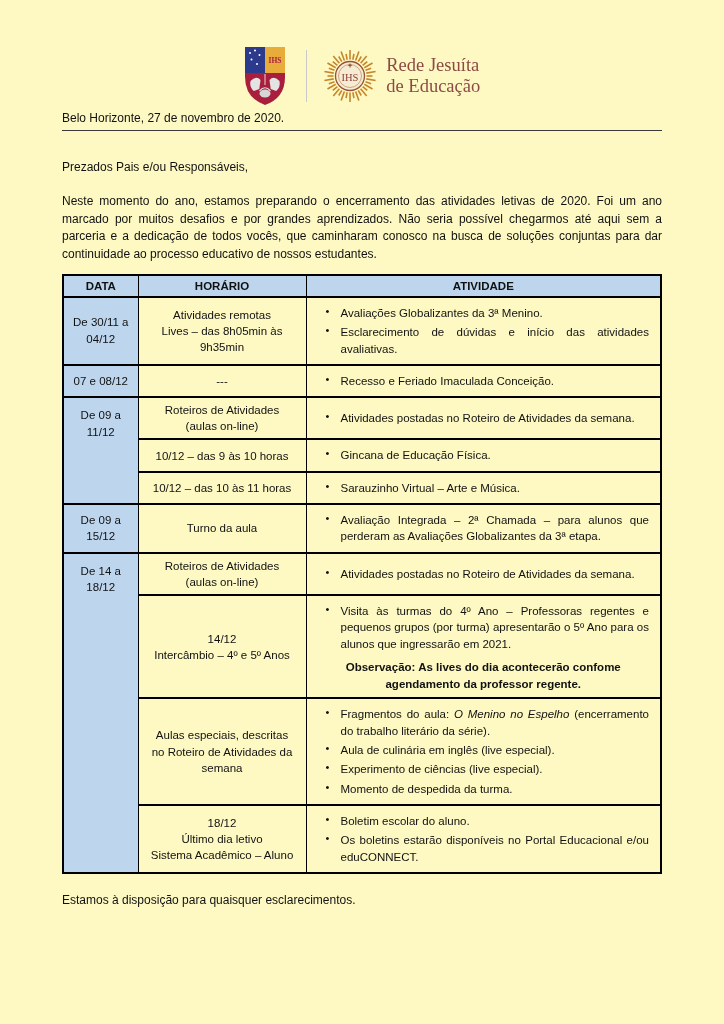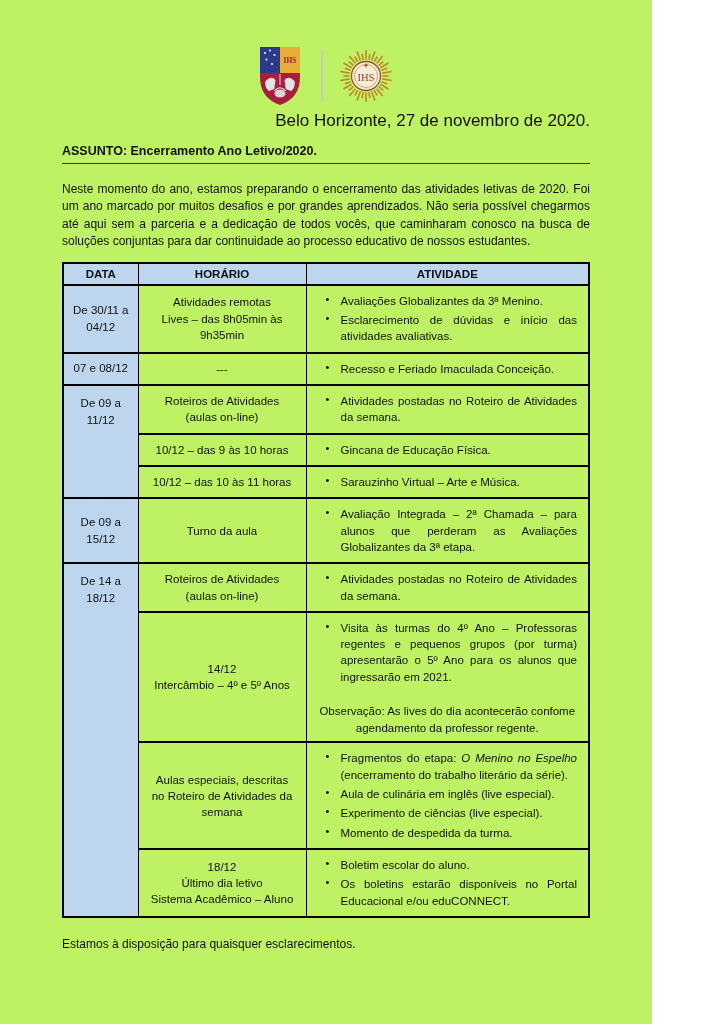--- a/index.html
+++ b/index.html
@@ -8,33 +8,33 @@
     --rede_maroon:#8D4A45;
     --sun_gold:#C5862B;
     --shield_red:#A91E3C;
     --shield_blue:#2B3A8C;
     --shield_gold:#E8AC3B;
     --ink:#111;
   }
   *{box-sizing:border-box;}
   html,body{margin:0;padding:0;background:#fff;}
   .page{
-    width:652px;height:1024px;background:#bef264;overflow:hidden;
+    width:724px;height:1024px;background:#fef9c3;overflow:hidden;
     font-family:"Liberation Sans",sans-serif;color:var(--ink);
     padding:45px 62px 0 62px;position:relative;
   }
   
   .logo-row{display:flex;align-items:center;justify-content:center;height:62px;}
   .loyola-wordmark{margin-left:11px;font-family:"Liberation Serif",serif;color:var(--loyola_navy);}
   .loyola-top{font-size:15px;letter-spacing:4.5px;font-weight:600;line-height:1;}
   .loyola-bottom{font-size:31px;letter-spacing:1.5px;font-weight:600;line-height:1.02;}
   .logo-divider{width:1.5px;height:52px;background:#c9c9c9;margin:0 16px 0 20px;flex:none;}
   .rede-wordmark{margin-left:9px;font-family:"Liberation Serif",serif;color:var(--rede_maroon);font-size:18.5px;line-height:1.12;}
   .coordination{margin-top:14px;text-align:right;font-weight:bold;font-size:12px;}
-  .dateline{margin-top:4px;text-align:right;font-size:17px;}
+  .dateline{margin-top:4px;font-size:12px;}
   
   .subject{margin-top:13px;font-weight:bold;font-size:12.5px;}
   .subject-rule{border:none;border-top:1.3px solid #3a3a3a;margin:5px 0 0 0;}
   
   .letter p{font-size:12px;line-height:1.45;margin:0;}
   .greeting{margin-top:28px !important;}
   .para{margin-top:17px !important;text-align:justify;}
   .plain{margin-top:17px !important;}
   
   table.schedule{width:100%;border-collapse:collapse;margin-top:11px;font-size:11.5px;border:2.5px solid #000;}
@@ -46,21 +46,21 @@
   .schedule tr.group-start > td{border-top-width:2.4px;}
   .schedule tr.sub-row > td{border-top-width:2px;}
   .date-cell{background:var(--table_header_bg);text-align:center;width:75px;line-height:1.45;margin-top:16px;}
   .date-cell.multi{vertical-align:top;padding-top:9px;}
   .horario-cell{width:168px;text-align:center;line-height:1.4;margin-left:9px;}
   .activity-cell{padding:5px 8px 5px 0;}
   .bullet-row{display:flex;margin:3px 0;}
   .bullet{flex:none;width:28px;padding-left:13px;font-size:11px;}
   .bullet-text{flex:1;text-align:justify;padding-right:5px;line-height:1.42;}
   .bullet-text .it{font-style:italic;}
-  .observation-note{font-weight:normal;text-align:center;margin:18px 2px 1px 2px;line-height:1.45;}
+  .observation-note{font-weight:bold;text-align:center;margin:7px 2px 1px 2px;line-height:1.45;}
   
   .footer p{font-size:12px;line-height:1.45;margin:0;}
   .closing1{margin-top:18px !important;}
 </style>
 </head>
 <body>
 
 <div class="page">
 
   <div class="logo-row">
@@ -125,28 +125,32 @@
           <line x1="16.39" y1="14.36" x2="10.29" y2="7.08" stroke="#C5862B" stroke-width="1.6"></line>
           <line x1="18.75" y1="12.71" x2="15.75" y2="7.51" stroke="#C5862B" stroke-width="1.6"></line>
           <line x1="21.36" y1="11.50" x2="18.11" y2="2.57" stroke="#C5862B" stroke-width="1.6"></line>
           <line x1="24.13" y1="10.75" x2="23.09" y2="4.84" stroke="#C5862B" stroke-width="1.6"></line>
         </g>
       <circle cx="27" cy="27" r="14.5" style="fill:#F6ECD4;stroke:#9A5038" stroke-width="1.3"></circle>
       <circle cx="27" cy="27" r="11.5" fill="none" style="stroke:#BE9662" stroke-width="0.8"></circle>
       <path d="M27,14.5 v4 M25.2,16.3 h3.6" style="stroke:#8C4038" stroke-width="1" fill="none"></path>
       <text x="27" y="31.5" text-anchor="middle" font-family="Liberation Serif, serif" font-size="10.5" style="fill:#8C4038">IHS</text>
     </svg>
+    <div class="rede-wordmark">
+      <div>Rede Jesuíta</div>
+      <div>de Educação</div>
+    </div>
   </div>
 
   <div class="dateline">Belo Horizonte, 27 de novembro de 2020.</div>
 
-  <div class="subject">ASSUNTO: Encerramento Ano Letivo/2020.</div>
   <hr class="subject-rule">
 
   <div class="letter">
+    <p class="greeting">Prezados Pais e/ou Responsáveis,</p>
     <p class="para">Neste momento do ano, estamos preparando o encerramento das atividades letivas de 2020. Foi um ano marcado por muitos desafios e por grandes aprendizados. Não seria possível chegarmos até aqui sem a parceria e a dedicação de todos vocês, que caminharam conosco na busca de soluções conjuntas para dar continuidade ao processo educativo de nossos estudantes.</p>
   </div>
 
   <table class="schedule">
     <thead>
       <tr>
         <th>DATA</th>
         <th>HORÁRIO</th>
         <th>ATIVIDADE</th>
       </tr>
@@ -232,21 +236,21 @@
               <span class="bullet-text"><span>Visita às turmas do 4º Ano – Professoras regentes e pequenos grupos (por turma) apresentarão o 5º Ano para os alunos que ingressarão em 2021.</span></span>
             </div>
             <div class="observation-note">Observação: As lives do dia acontecerão confome agendamento da professor regente.</div>
           </td>
         </tr>
         <tr class="sub-row">
           <td class="horario-cell">Aulas especiais, descritas<br>no Roteiro de Atividades da<br>semana</td>
           <td class="activity-cell">
             <div class="bullet-row">
               <span class="bullet">•</span>
-              <span class="bullet-text"><span>Fragmentos do etapa: </span><span class="it">O Menino no Espelho</span><span> (encerramento do trabalho literário da série).</span></span>
+              <span class="bullet-text"><span>Fragmentos do aula: </span><span class="it">O Menino no Espelho</span><span> (encerramento do trabalho literário da série).</span></span>
             </div>
             <div class="bullet-row">
               <span class="bullet">•</span>
               <span class="bullet-text"><span>Aula de culinária em inglês (live especial).</span></span>
             </div>
             <div class="bullet-row">
               <span class="bullet">•</span>
               <span class="bullet-text"><span>Experimento de ciências (live especial).</span></span>
             </div>
             <div class="bullet-row">

